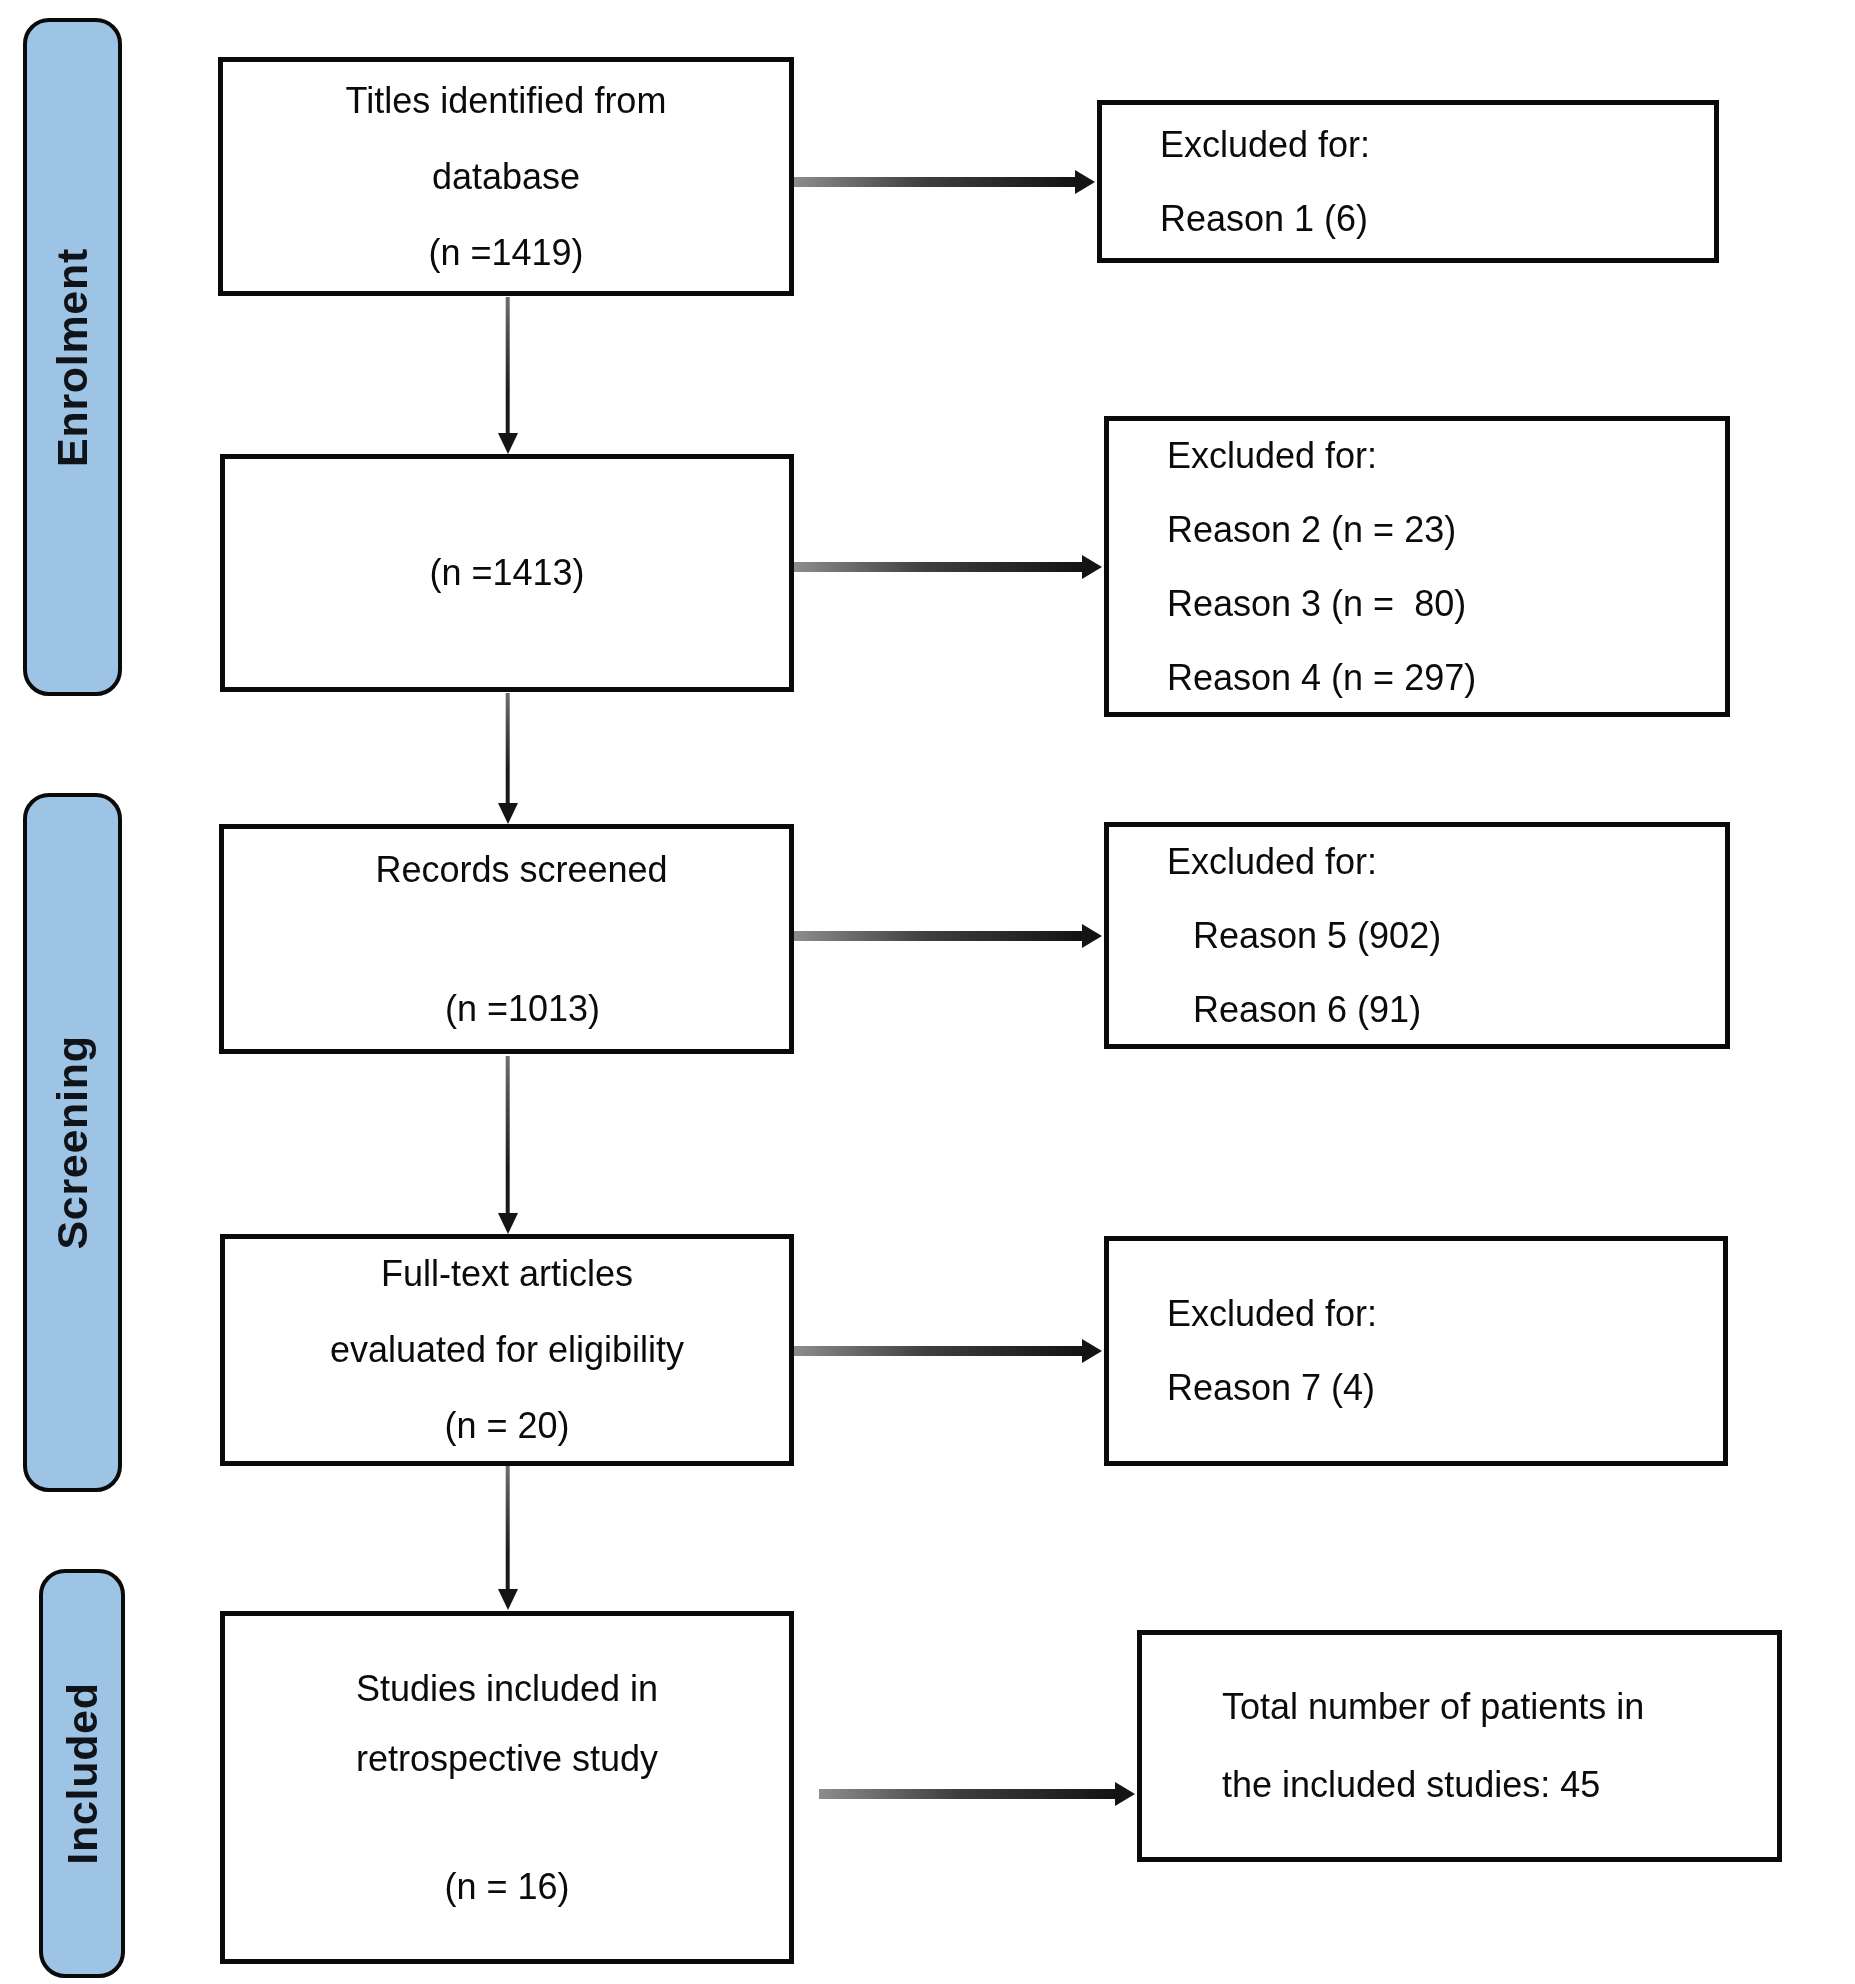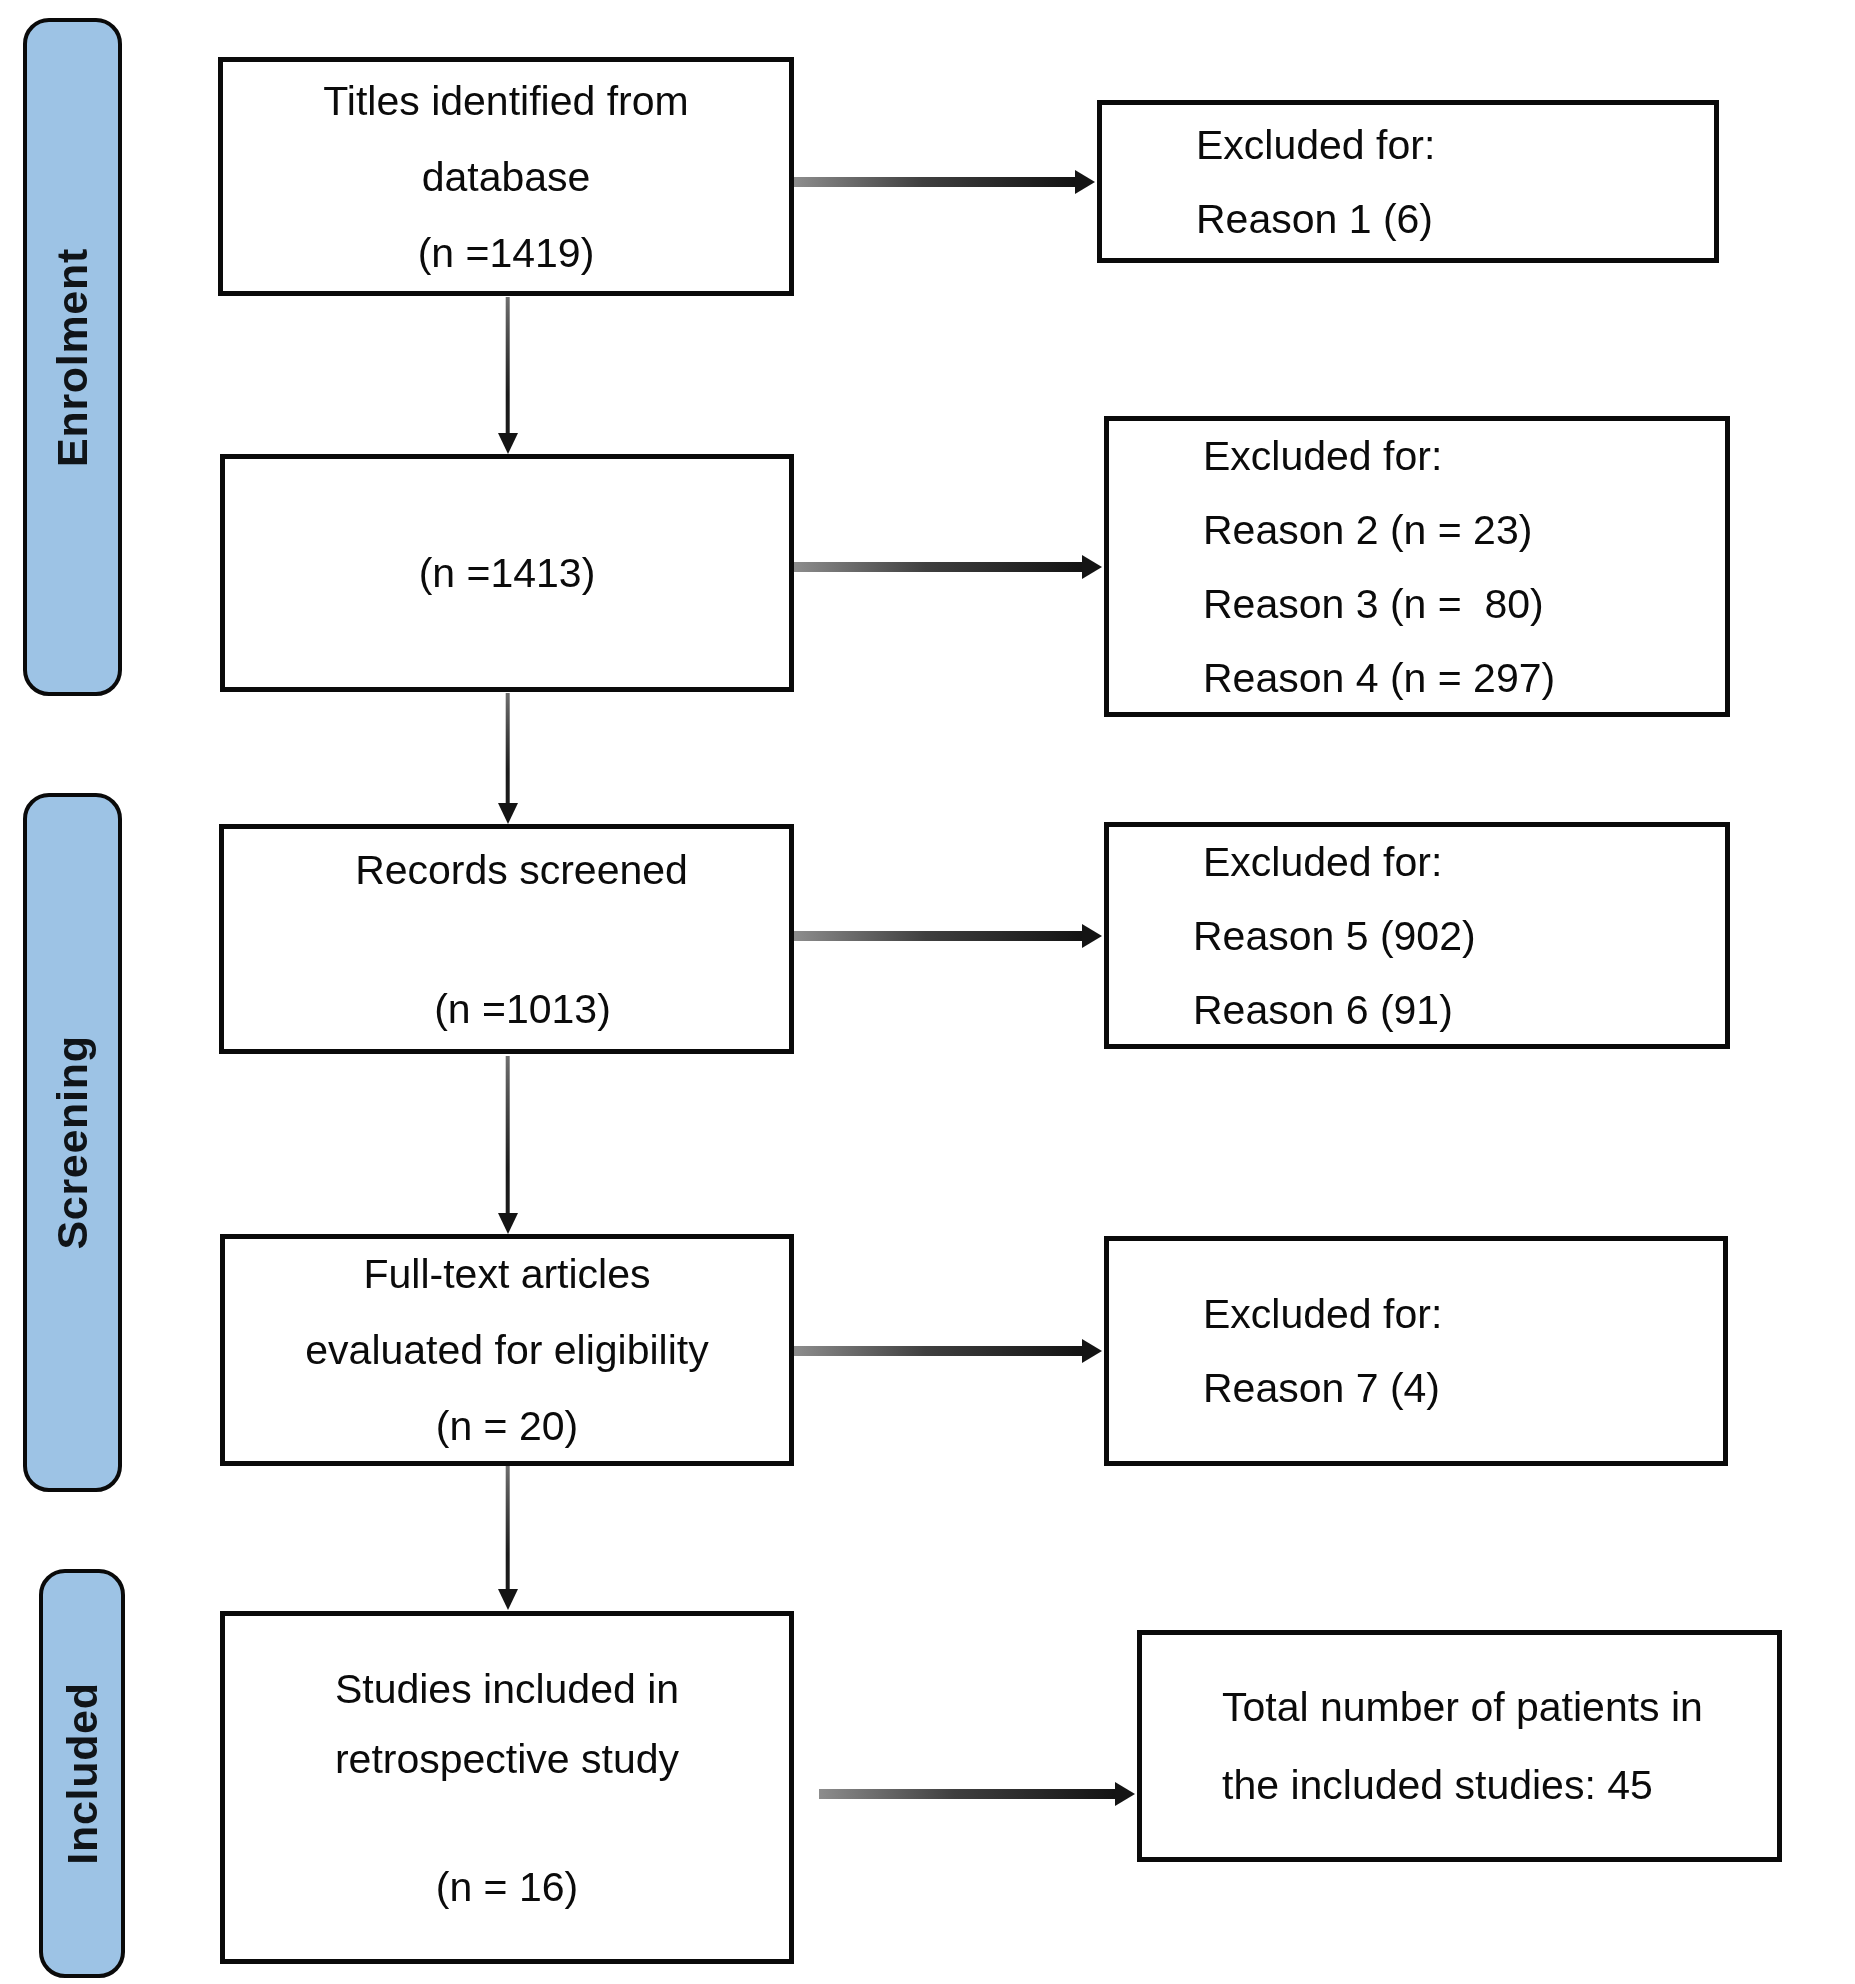--- a/index.html
+++ b/index.html
@@ -45,39 +45,39 @@
   .stage-included  { left: 39px;  top: 1569px; width: 86px; height: 409px;  }
 
   
   .fbox, .sbox {
     position: absolute;
     background: #ffffff;
     border: 5.3px solid var(--border-col);
     display: flex;
     flex-direction: column;
     justify-content: center;
-    font-size: 41px;
+    font-size: 36px;
     line-height: 76px;
   }
   .fbox { text-align: center; }
   .line { white-space: pre; }
 
   .box-titles    { left: 218px; top: 57px;   width: 576px; height: 239px; }
   .box-records-i { left: 220px; top: 454px;  width: 574px; height: 238px; }
   .box-records-s { left: 219px; top: 824px; width: 575px; height: 230px; }
   .box-fulltext  { left: 220px; top: 1234px; width: 574px; height: 232px; }
   .box-studies   { left: 220px; top: 1611px; width: 574px; height: 353px; line-height: 70px; }
 
   .box-records-s .line-0 { text-align: center; padding-left: 30px; }
   .box-records-s .line-1 { margin-top: 63px; padding-left: 32px; }
   .box-studies  .line-2 { margin-top: 58px; }
 
   
   .sbox { text-align: left; line-height: 74px; }
-  .sbox .line { padding-left: 94px; }
+  .sbox .line { padding-left: 58px; }
 
   .box-excl-1 { left: 1097px; top: 100px;  width: 622px; height: 163px; }
   .box-excl-2 { left: 1104px; top: 416px;  width: 626px; height: 301px; }
   .box-excl-3 { left: 1104px; top: 822px; width: 626px; height: 227px; }
   .box-excl-4 { left: 1104px; top: 1236px; width: 624px; height: 230px; }
   .box-total  { left: 1137px; top: 1630px; width: 645px; height: 232px; line-height: 78px; }
   .box-excl-3 .line-1, .box-excl-3 .line-2 { padding-left: 84px; }
   .box-total .line { padding-left: 80px; }
 
   

